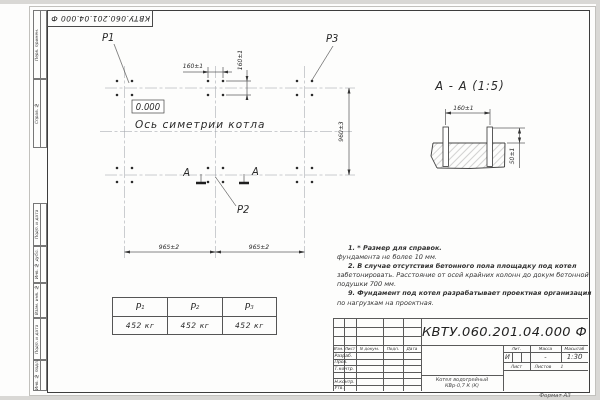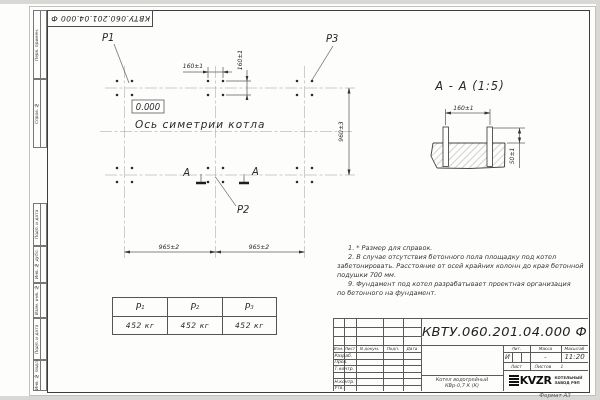--- a/index.html
+++ b/index.html
@@ -17,21 +17,21 @@
               transform:rotate(180deg);font-size:4.3px;line-height:6px;text-align:center;
               font-style:italic;color:#444;white-space:nowrap;}
   
   .docbox{position:absolute;left:47px;top:10px;width:106px;height:17px;border:1px solid #4a4a4a;
           box-sizing:border-box;display:flex;align-items:center;justify-content:center;}
   .docbox span{transform:rotate(180deg);font-size:7.5px;font-style:italic;letter-spacing:.4px;color:#222;}
   
   .notes{position:absolute;left:337px;top:244px;width:254px;font-size:6.5px;line-height:9.1px;
          font-style:italic;color:#333;}
   .note-line{white-space:nowrap;}
-  .note-line.ind{text-indent:11px;}
+  .note-line.ind{text-indent:11px;font-weight:bold;}
   
   .ltable{position:absolute;left:112px;top:297px;width:165px;height:38px;border:1px solid #555;
           box-sizing:border-box;display:grid;grid-template-columns:1fr 1fr 1fr;grid-template-rows:1fr 1fr;}
   .lt-cell{border-left:1px solid #555;border-top:1px solid #555;display:flex;align-items:center;
            justify-content:center;font-style:italic;}
   .lt-cell.c0{border-left:none;}
   .lt-cell.r0{border-top:none;}
   .lt-head{font-size:9px;}
   .lt-head sub{font-size:5.5px;}
   .lt-val{font-size:7.5px;letter-spacing:.6px;}
@@ -193,25 +193,26 @@
     <text x="259" y="249" text-anchor="middle" font-size="6">965±2</text>
     <text x="343" y="131.5" text-anchor="middle" font-size="6" transform="rotate(-90 343 131.5)">960±3</text>
 
     <text x="470" y="90" text-anchor="middle" font-size="11.5" letter-spacing="1">А - А (1:5)</text>
     <text x="463.5" y="109.5" text-anchor="middle" font-size="6">160±1</text>
     <text x="513.5" y="156" text-anchor="middle" font-size="6" transform="rotate(-90 513.5 156)">50±1</text>
   </svg>
 
   <div class="notes">
     <div class="note-line ind">1. * Размер для справок.</div>
+    <div class="note-line">фундамента не более 10 мм.</div>
     <div class="note-line ind">2. В случае отсутствия бетонного пола площадку под котел</div>
-    <div class="note-line">забетонировать. Расстояние от осей крайних колонн до края бетонной</div>
+    <div class="note-line">забетонировать. Расстояние от осей крайних колонн до докум бетонной</div>
     <div class="note-line">подушки 700 мм.</div>
     <div class="note-line ind">9. Фундамент под котел разрабатывает проектная организация</div>
-    <div class="note-line">по бетонного на фундамент.</div>
+    <div class="note-line">по нагрузкам на проектная.</div>
   </div>
 
   <div class="ltable">
     <div class="lt-cell lt-head r0 c0">
         <span>P</span>
         <sub>1</sub>
       </div>
     <div class="lt-cell lt-head r0">
         <span>P</span>
         <sub>2</sub>
@@ -272,31 +273,23 @@
     <div class="prod">
       <div>Котел водогрейный</div>
       <div>КВр-0,7 К (К)</div>
     </div>
 
     <div class="tb-txt" style="left:170px;top:27px;width:27px;height:7px;font-size:4.2px;">Лит.</div>
     <div class="tb-txt" style="left:197px;top:27px;width:31px;height:7px;font-size:4.2px;">Масса</div>
     <div class="tb-txt" style="left:228px;top:27px;width:27px;height:7px;font-size:4.2px;">Масштаб</div>
     <div class="tb-txt" style="left:170px;top:34px;width:9px;height:10px;font-size:6.5px;">И</div>
     <div class="tb-txt" style="left:197px;top:34px;width:31px;height:10px;font-size:6.5px;">-</div>
-    <div class="tb-txt" style="left:228px;top:34px;width:27px;height:10px;font-size:7px;">11:20</div>
+    <div class="tb-txt" style="left:228px;top:34px;width:27px;height:10px;font-size:7px;">1:30</div>
 
     <div class="tb-txt" style="left:170px;top:44px;width:27px;height:8px;font-size:4.5px;">Лист</div>
     <div class="tb-txt" style="left:197px;top:44px;width:26px;height:8px;font-size:4.5px;">Листов</div>
     <div class="tb-txt" style="left:223px;top:44px;width:12px;height:8px;font-size:4.5px;">1</div>
 
-    <div class="company">
-      <div class="logo-bars"></div>
-      <div class="logo-word">KVZR</div>
-      <div class="co-name">
-        <span>КОТЕЛЬНЫЙ</span>
-        <span>ЗАВОД РЭП</span>
-      </div>
-    </div>
   </div>
 
   <div class="format">Формат А3</div>
 
 </div>
 
 </body></html>

